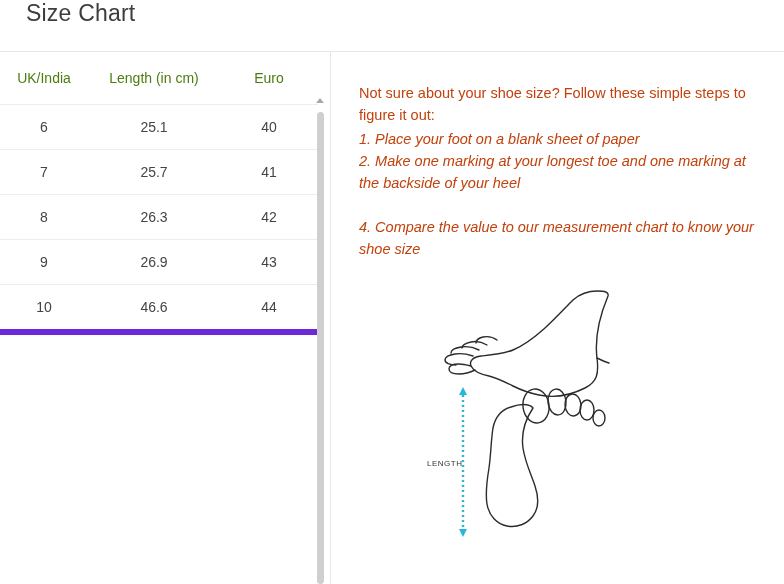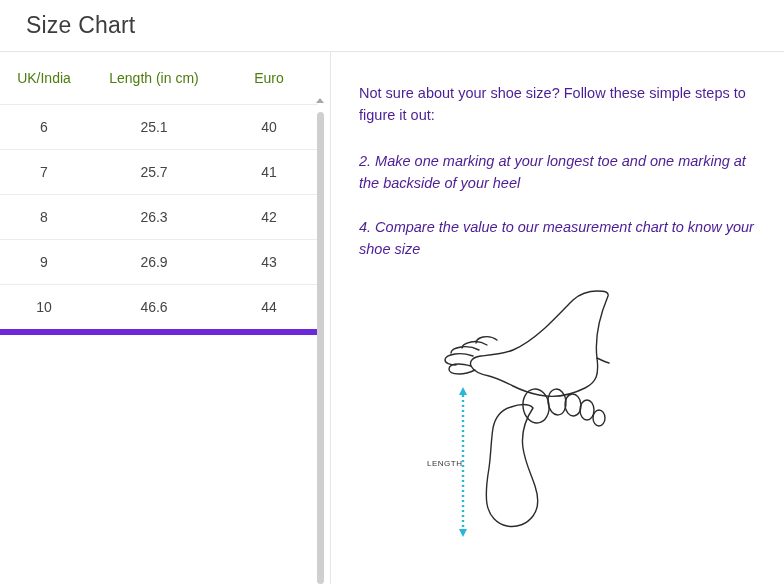--- a/index.html
+++ b/index.html
@@ -17,21 +17,20 @@
   .page {
     position: relative;
     width: 784px;
     height: 584px;
     box-sizing: border-box;
   }
   .header {
     height: 52px;
     border-bottom: 1px solid #e6e6e6;
     display: flex;
-    align-items: center;
     padding-left: 26px;
     box-sizing: border-box;
   }
   .header-title {
     font-size: 23px;
     font-weight: 400;
     color: #3d3d3d;
     letter-spacing: 0.2px;
   }
   .content {
@@ -105,21 +104,21 @@
     border-radius: 4px;
   }
   .right-pane {
     flex: 1;
     padding: 30px 28px 0 28px;
     box-sizing: border-box;
   }
   .instructions {
     font-size: 14.5px;
     line-height: 22px;
-    color: #4c1d95;
+    color: #c2410c;
   }
   .instructions .step {
     font-style: italic;
   }
   .instructions .lead {
     display: block;
     margin-bottom: 2px;
   }
   .figure {
     margin-top: 30px;
@@ -188,21 +187,21 @@
 
       <div class="scrollbar">
         <div class="scroll-arrow"></div>
         <div class="scroll-thumb"></div>
       </div>
     </div>
 
     <div class="right-pane">
       <div class="instructions">
         <span class="lead">Not sure about your shoe size? Follow these simple steps to figure it out:</span>
-        <br>
+        <span class="step">1. Place your foot on a blank sheet of paper</span><br>
         <span class="step">2. Make one marking at your longest toe and one marking at the backside of your heel</span><br>
         <br>
         <span class="step">4. Compare the value to our measurement chart to know your shoe size</span>
       </div>
 
       <div class="figure">
         <svg width="330" height="250" viewBox="0 0 330 250">
 
           <g fill="none" stroke="#2b2b2b" stroke-width="1.4" stroke-linejoin="round" stroke-linecap="round">
             <path d="M215,6 C205,30 202,52 204,68 C206,84 204,92 192,98 C176,106 160,108 146,105

